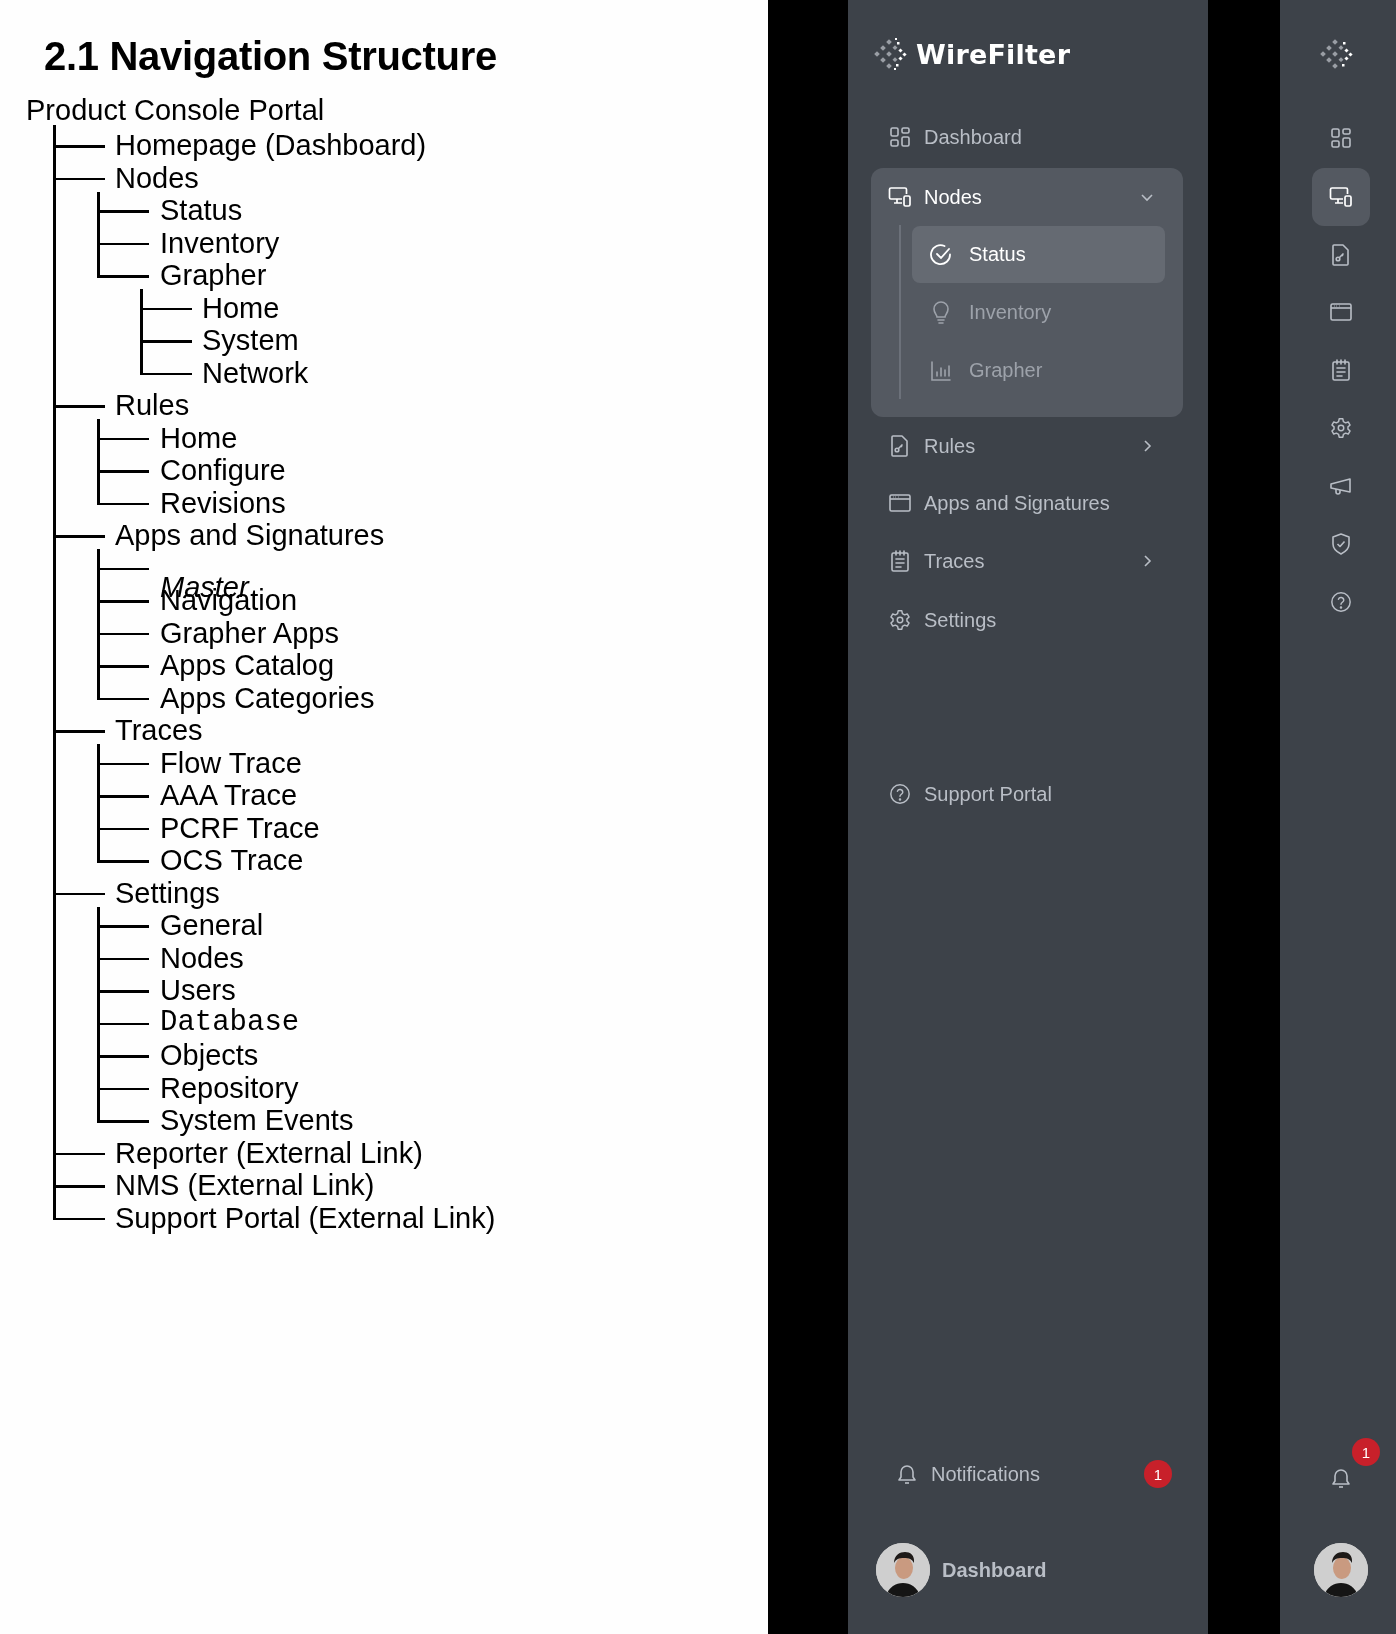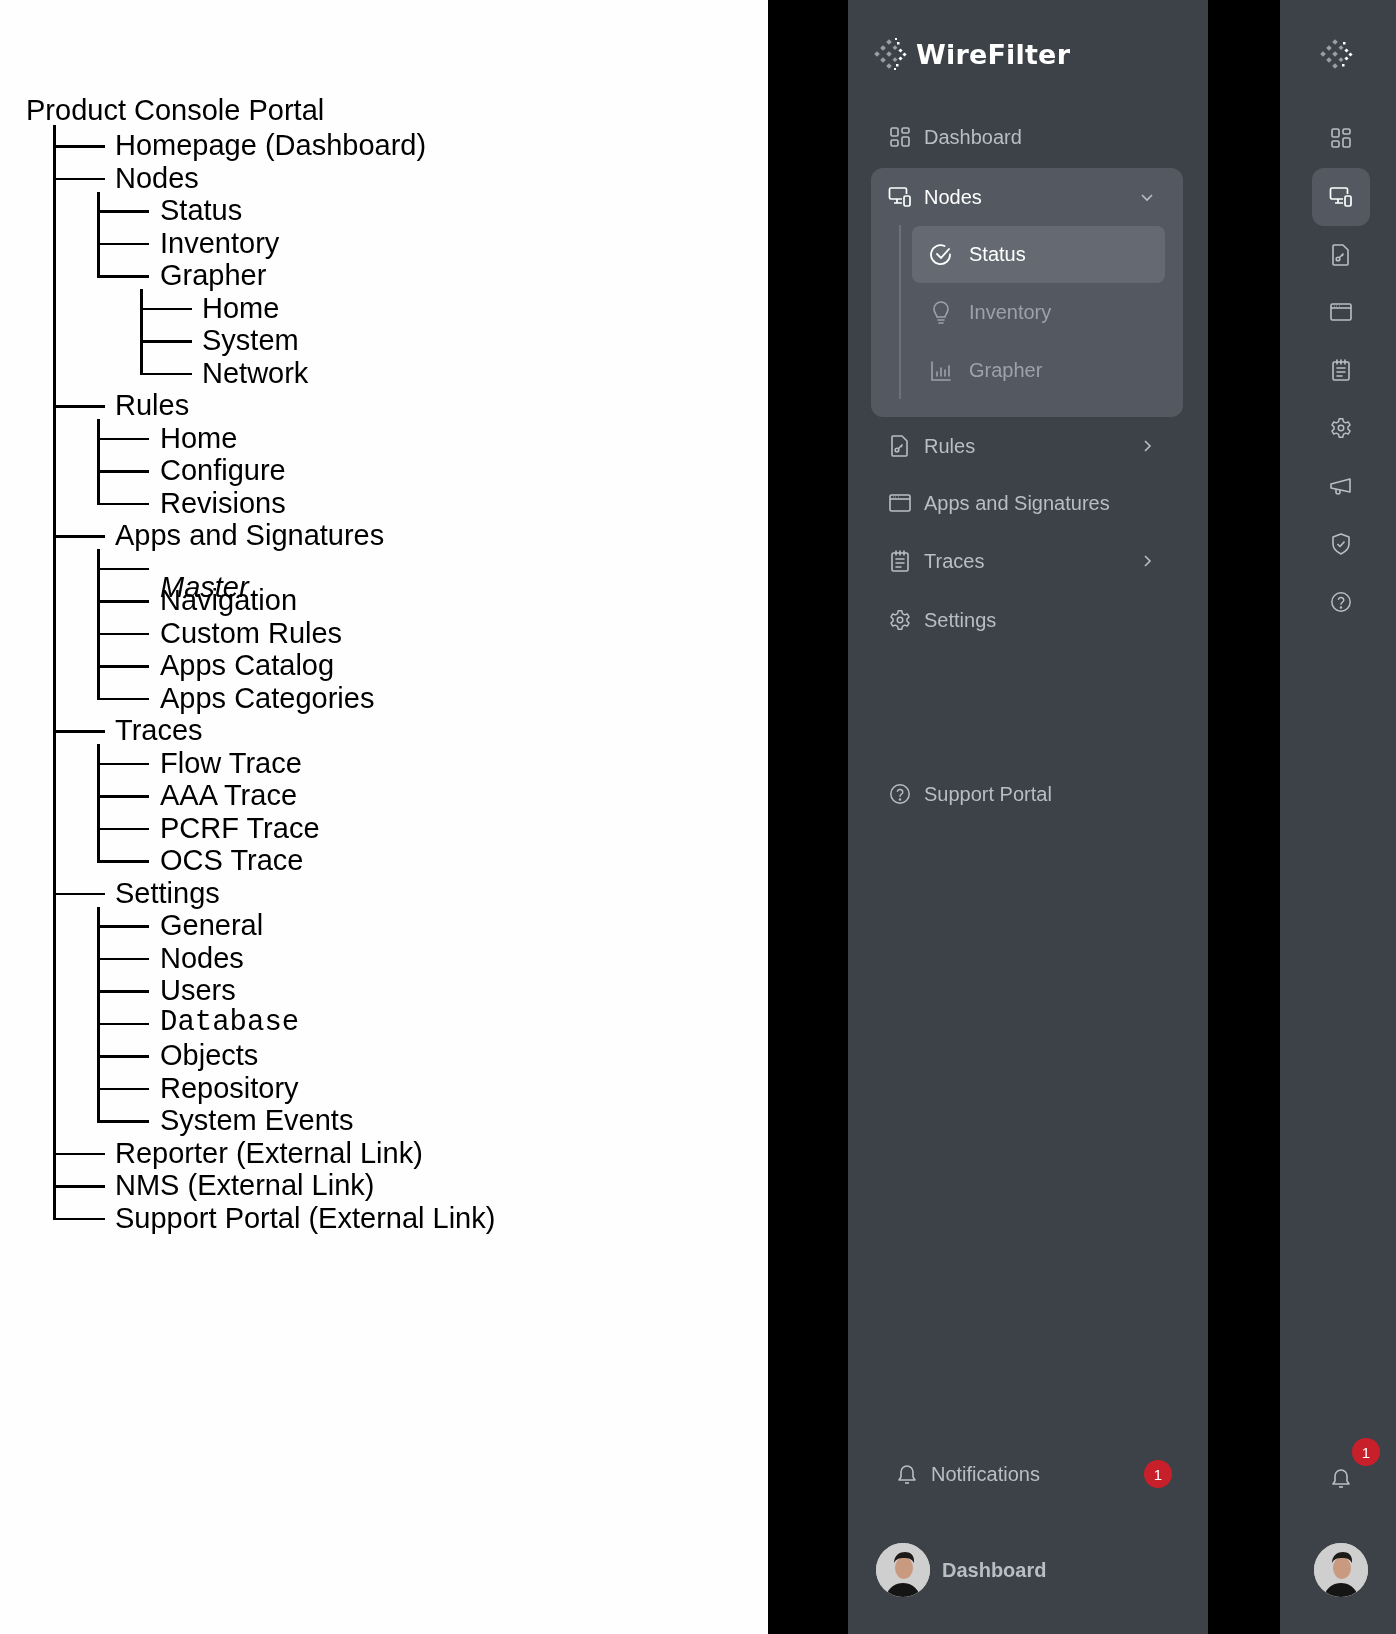--- a/index.html
+++ b/index.html
@@ -39,20 +39,21 @@
   
   #mini { position: absolute; left: 1280px; top: 0; width: 116px; height: 1634px; background: #3d4249; }
   .mini-item { position: absolute; left: 32px; width: 58px; height: 58px; display: flex; align-items: center; justify-content: center; border-radius: 12px; cursor: pointer; }
   .mini-item.active { background: #545961; }
   svg { display: block; }
 </style>
 </head>
 <body>
 
 <div id="doc">
+  <div class="title">2.1 Navigation Structure</div>
   <div class="root">Product Console Portal</div>
   <div id="tree">
       <div class="tree-line" style="left: 53px; top: 145px; width: 52px; height: 2.5px;"></div>
       <div class="tree-label" style="left: 115px; top: 129px;">Homepage (Dashboard)</div>
       <div class="tree-line" style="left: 53px; top: 177.5px; width: 52px; height: 2.5px;"></div>
       <div class="tree-label" style="left: 115px; top: 161.5px;">Nodes</div>
       <div class="tree-line" style="left: 97px; top: 210px; width: 52px; height: 2.5px;"></div>
       <div class="tree-label" style="left: 160px; top: 194px;">Status</div>
       <div class="tree-line" style="left: 97px; top: 242.5px; width: 52px; height: 2.5px;"></div>
       <div class="tree-label" style="left: 160px; top: 226.5px;">Inventory</div>
@@ -75,21 +76,21 @@
       <div class="tree-line" style="left: 97px; top: 502.5px; width: 52px; height: 2.5px;"></div>
       <div class="tree-label" style="left: 160px; top: 486.5px;">Revisions</div>
       <div class="tree-line" style="left: 97px; top: 419px; width: 2.5px; height: 85.5px;"></div>
       <div class="tree-line" style="left: 53px; top: 535px; width: 52px; height: 2.5px;"></div>
       <div class="tree-label" style="left: 115px; top: 519px;">Apps and Signatures</div>
       <div class="tree-line" style="left: 97px; top: 567.5px; width: 52px; height: 2.5px;"></div>
       <div class="tree-label" style="left: 160px; top: 571px; font-style: italic;">Master</div>
       <div class="tree-line" style="left: 97px; top: 600px; width: 52px; height: 2.5px;"></div>
       <div class="tree-label" style="left: 160px; top: 584px;">Navigation</div>
       <div class="tree-line" style="left: 97px; top: 632.5px; width: 52px; height: 2.5px;"></div>
-      <div class="tree-label" style="left: 160px; top: 616.5px;">Custom Rules</div>
+      <div class="tree-label" style="left: 160px; top: 616.5px;">Grapher Apps</div>
       <div class="tree-line" style="left: 97px; top: 665px; width: 52px; height: 2.5px;"></div>
       <div class="tree-label" style="left: 160px; top: 649px;">Apps Catalog</div>
       <div class="tree-line" style="left: 97px; top: 697.5px; width: 52px; height: 2.5px;"></div>
       <div class="tree-label" style="left: 160px; top: 681.5px;">Apps Categories</div>
       <div class="tree-line" style="left: 97px; top: 549px; width: 2.5px; height: 150.5px;"></div>
       <div class="tree-line" style="left: 53px; top: 730px; width: 52px; height: 2.5px;"></div>
       <div class="tree-label" style="left: 115px; top: 714px;">Traces</div>
       <div class="tree-line" style="left: 97px; top: 762.5px; width: 52px; height: 2.5px;"></div>
       <div class="tree-label" style="left: 160px; top: 746.5px;">Flow Trace</div>
       <div class="tree-line" style="left: 97px; top: 795px; width: 52px; height: 2.5px;"></div>

